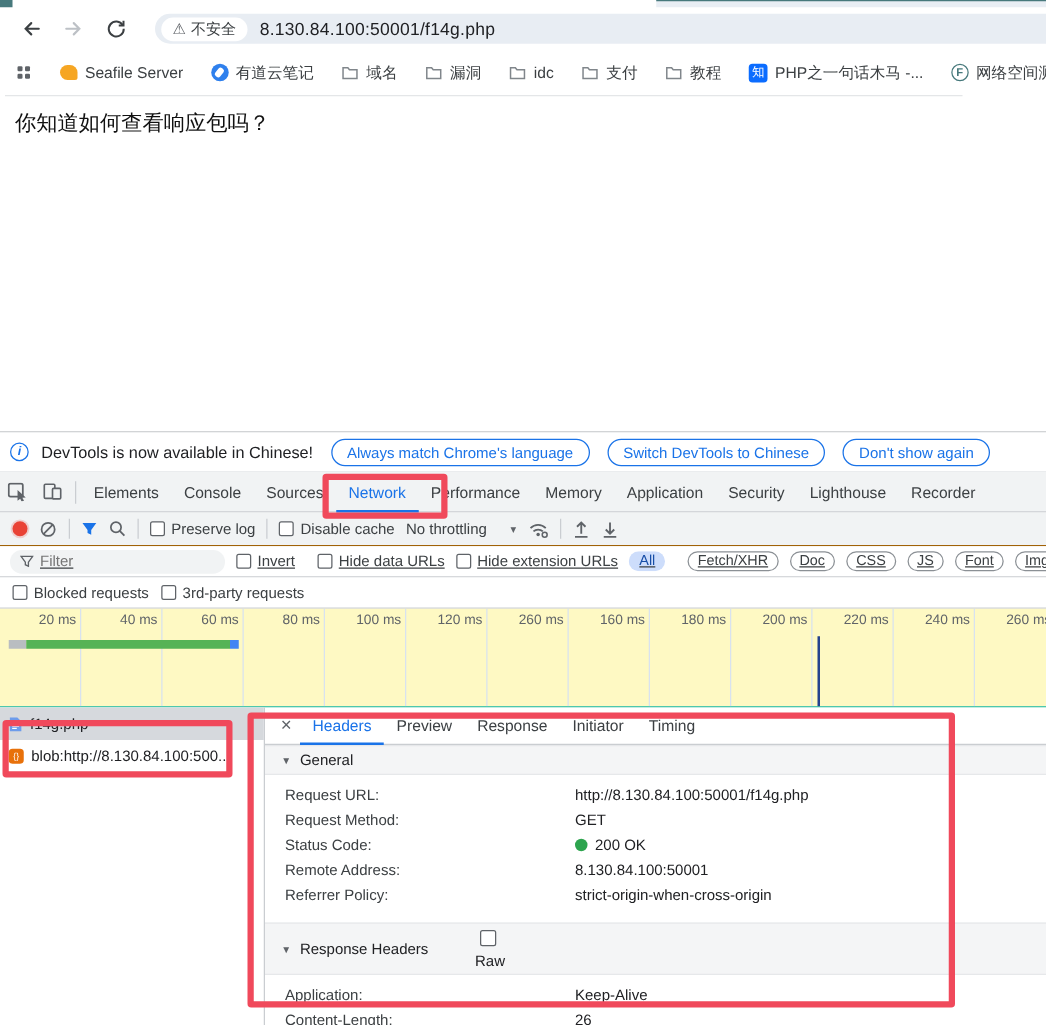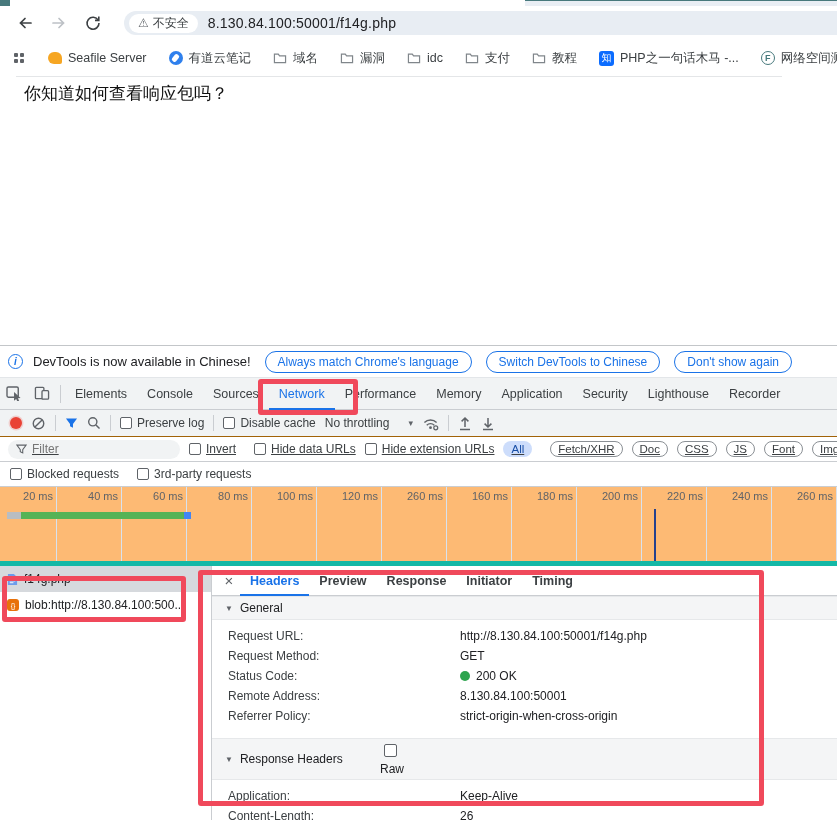--- a/index.html
+++ b/index.html
@@ -26,21 +26,21 @@
   .apps-grid span { background:#5f6368; border-radius:1px; }
   .bm-divider { width:1px; height:16px; background:#dadce0; margin-right:12px; }
   .bm { display:flex; align-items:center; gap:6px; margin-right:22px; font-size:12.5px; color:#3c4043; }
   .ico-seafile { width:14px; height:12px; background:#f6a623; border-radius:6px 6px 2px 6px; }
   .ico-youdao { width:14px; height:14px; background:#2f80ed; border-radius:50%; position:relative; }
   .ico-youdao::after { content:""; position:absolute; left:4px; top:3px; width:5px; height:8px; background:#fff; border-radius:2px; transform:rotate(40deg); }
   .ico-zhihu { width:15px; height:15px; background:#0b6cff; border-radius:3px; color:#fff; font-size:10px; display:flex; align-items:center; justify-content:center; }
   .ico-fofa { width:14px; height:14px; border:1.4px solid #47797c; border-radius:50%; color:#47797c; font-size:9px; display:flex; align-items:center; justify-content:center; font-weight:bold; }
 
   
-  .page { position:absolute; left:16px; top:76px; width:766px; height:269px; background:#fff; border-top:1px solid #e4e6e8; padding:5px 8px; }
+  .page { position:absolute; left:4px; top:76px; width:766px; height:269px; background:#fff; border-top:1px solid #e4e6e8; padding:10px 8px; }
   .page-heading { font-size:17px; color:#111; }
 
   
   .devtools { position:absolute; left:0; top:345px; width:837px; height:475px; background:#fff; border-top:1px solid #c3c6c9; font-size:12px; color:#3c4043; }
 
   .notif { height:32px; display:flex; align-items:center; gap:10px; padding-left:8px; border-bottom:1px solid #e3e6e9; background:#fff; }
   .info-ico { width:15px; height:15px; border-radius:50%; border:1.5px solid #1a73e8; color:#1a73e8; font-size:10px; display:flex; align-items:center; justify-content:center; font-style:italic; font-weight:bold; }
   .notif-msg { font-size:13px; color:#202124; }
   .notif-btn { border:1px solid #1a73e8; background:#fff; color:#1a73e8; border-radius:13px; font-size:12px; padding:3px 12px; margin-left:4px; font-family:inherit; }
 
@@ -56,42 +56,42 @@
   .cb { width:12px; height:12px; border:1.4px solid #5f6368; border-radius:2px; background:#fff; flex:0 0 auto; }
   .cb-lab { display:flex; align-items:center; gap:5px; white-space:nowrap; }
   .caret { font-size:9px; color:#5f6368; }
 
   .filter-row { height:25px; background:#fff; border-bottom:1px solid #cacdd1; display:flex; align-items:center; gap:9px; padding-left:8px;text-decoration:underline; }
   .filter-pill { width:188px; height:19px; background:#f1f3f4; border-radius:10px; display:flex; align-items:center; gap:5px; padding:0 8px; }
   .filter-pill input { border:none; background:transparent; outline:none; font-size:12px; color:#5f6368; width:140px; font-family:inherit; }
   .chip { border:1px solid #8b9095; border-radius:8px; padding:1px 7px; font-size:11.5px; color:#3c4043; background:#fff; white-space:nowrap; }
   .chip.sel { background:#cdddfb; color:#174ea6; border-color:transparent; }
 
-  .cbrow { height:25px; background:#fff; border-bottom:1px solid #cacdd1; display:flex; align-items:center; gap:18px; padding-left:10px; }
-
-  .timeline { position:relative; height:79px; background:#fdba74; border-bottom:5px solid #14b8a6; overflow:hidden; display:flex;justify-content:flex-end; }
+  .cbrow { height:25px; background:#fff; border-bottom:1px solid #cacdd1; display:flex; align-items:center; gap:10px; padding-left:10px; }
+
+  .timeline { position:relative; height:79px; background:#fef9c3; border-bottom:1px solid #14b8a6; overflow:hidden; display:flex; }
   .tick { flex:0 0 65px; border-right:1px solid #d8e2ef; font-size:11px; color:#5f6368; text-align:right; padding:3px 3px 0 0; }
   .wf-bar { position:absolute; left:7px; top:25px; height:7px; display:flex; }
   .wf-gray { width:14px; background:#b9bdc1; }
   .wf-green { width:163px; background:#56b356; }
   .wf-blue { width:7px; background:#4285f4; }
   .evt-line { position:absolute; left:654px; top:22px; width:2px; height:57px; background:#24418e; }
 
   .bottom { position:absolute; left:0; top:220px; width:837px; height:255px; display:flex; }
   .req-list { flex:0 0 212px; border-right:1px solid #cacdd1; background:#fff; }
   .req-head { height:25px; line-height:25px; padding-left:7px; border-bottom:1px solid #e3e6e9; color:#3c4043; }
   .req-row { height:26px; display:flex; align-items:center; gap:6px; padding-left:7px; overflow:hidden; white-space:nowrap; color:#202124; }
   .req-row.sel { background:#d6d9dd; }
   .blob-ico { width:12px; height:12px; background:#e8710a; border-radius:3px; color:#fff; font-size:7px; display:flex; align-items:center; justify-content:center; flex:0 0 auto; }
   .req-name { overflow:hidden; text-overflow:ellipsis; }
 
   .detail { flex:1; background:#fff; overflow:hidden; }
   .dtabs { height:30px; border-bottom:1px solid #cacdd1; display:flex; align-items:center; padding-left:6px; }
   .dclose { width:22px; text-align:center; font-size:15px; color:#5f6368; }
-  .dtab { height:30px; line-height:30px; padding:0 10px; color:#3c4043; font-size:12.5px;font-weight:bold; }
+  .dtab { height:30px; line-height:30px; padding:0 10px; color:#3c4043; font-size:12.5px; }
   .dtab.sel { color:#1a73e8; box-shadow:inset 0 -2px 0 #1a73e8; }
 
   .sec-head { height:24px; background:#f4f5f6; border-top:1px solid #e6e8ea; border-bottom:1px solid #e6e8ea; display:flex; align-items:center; gap:7px; padding-left:13px; color:#202124; }
   .tri { font-size:8px; color:#5f6368; }
   .hrow { height:20px; display:flex; align-items:center; padding-left:16px; }
   .hlab { flex:0 0 232px; color:#3c4043; }
   .hval { color:#202124; display:flex; align-items:center; gap:6px; }
   .dot-green { width:10px; height:10px; border-radius:50%; background:#2da44e; }
   .rh-head { position:relative; height:42px; background:#f4f5f6; border-top:1px solid #e6e8ea; border-bottom:1px solid #e6e8ea; color:#202124; }
   .rh-title { position:absolute; left:13px; top:13px; display:flex; gap:7px; align-items:center; }

